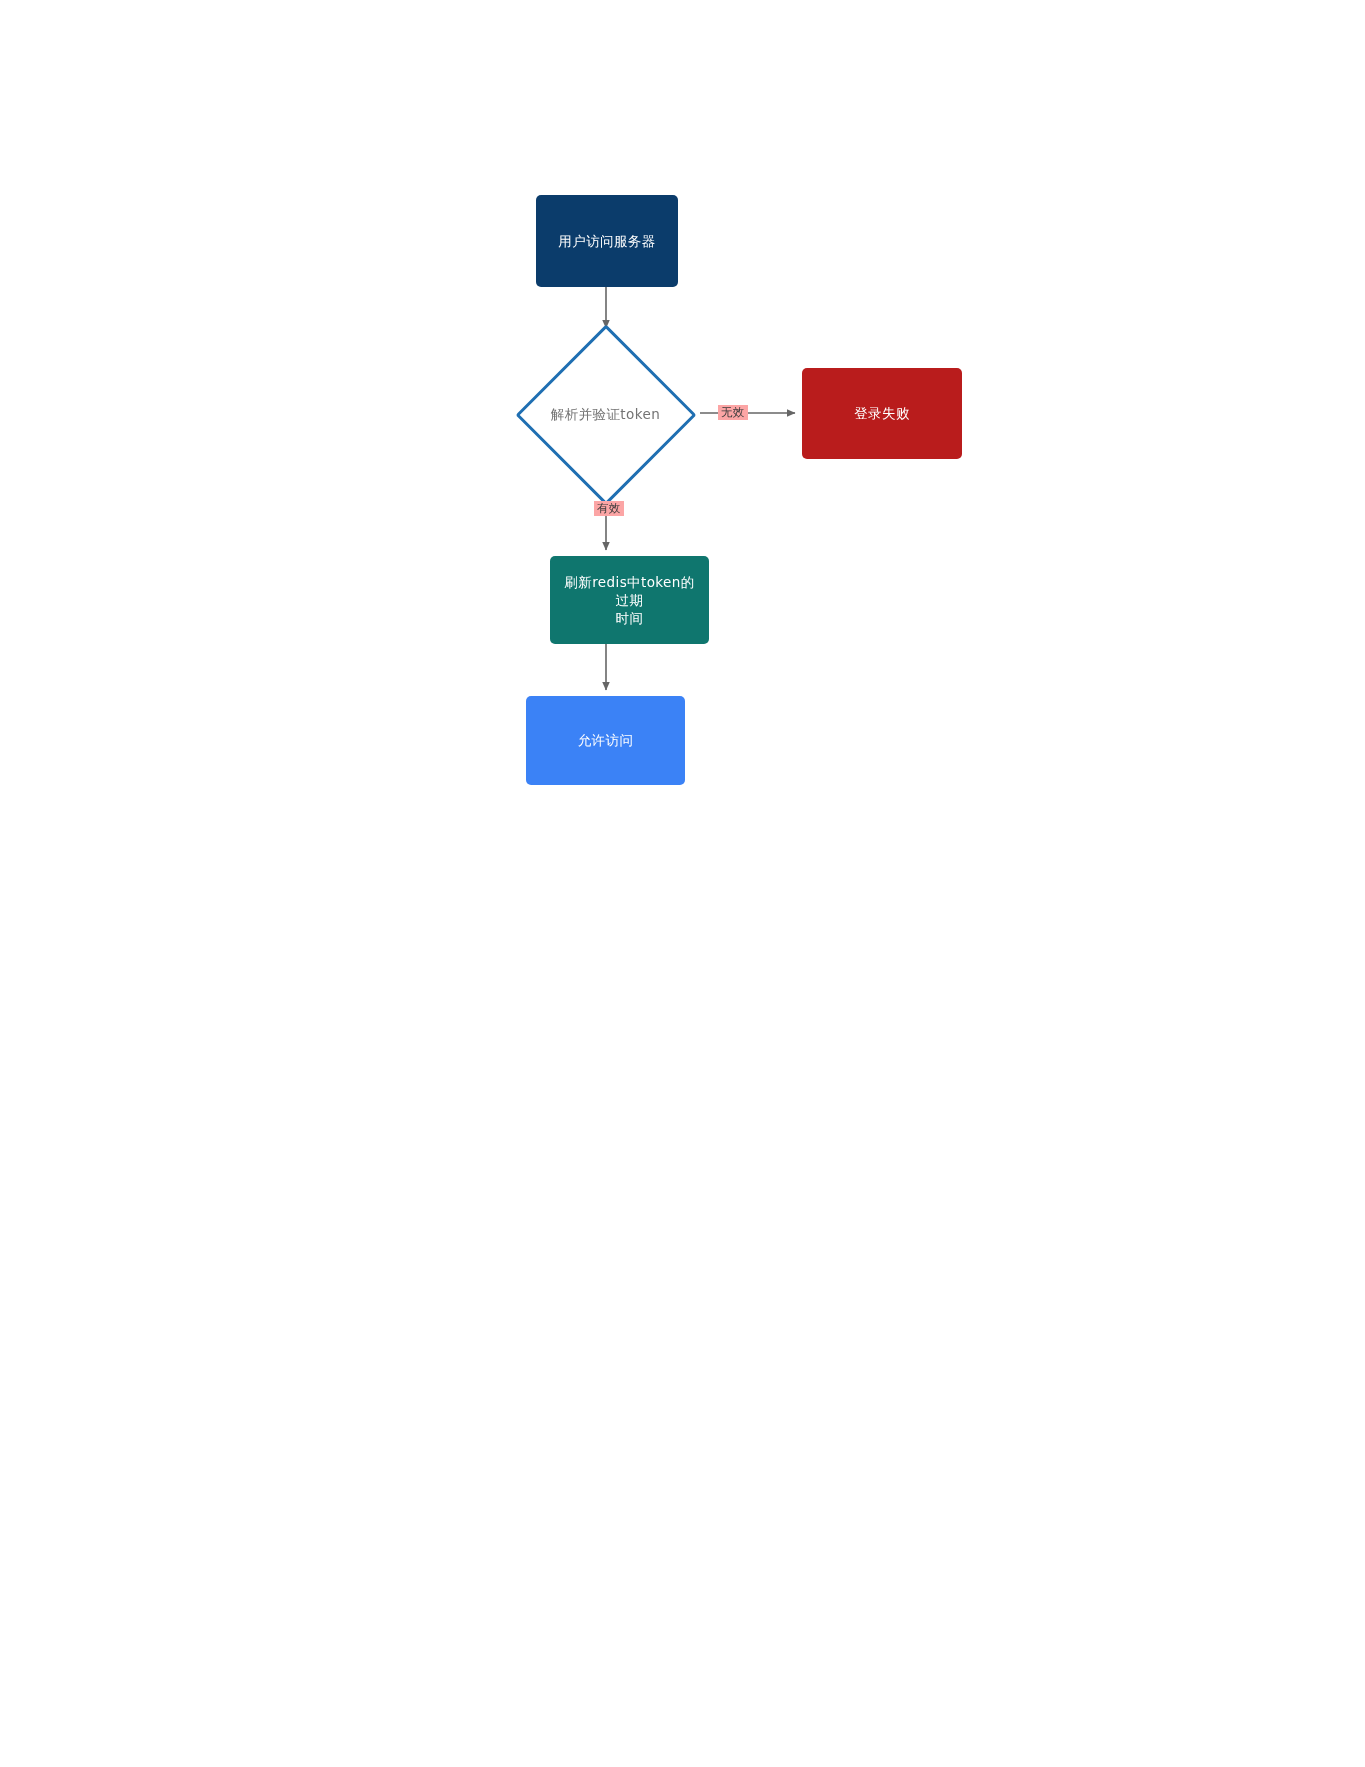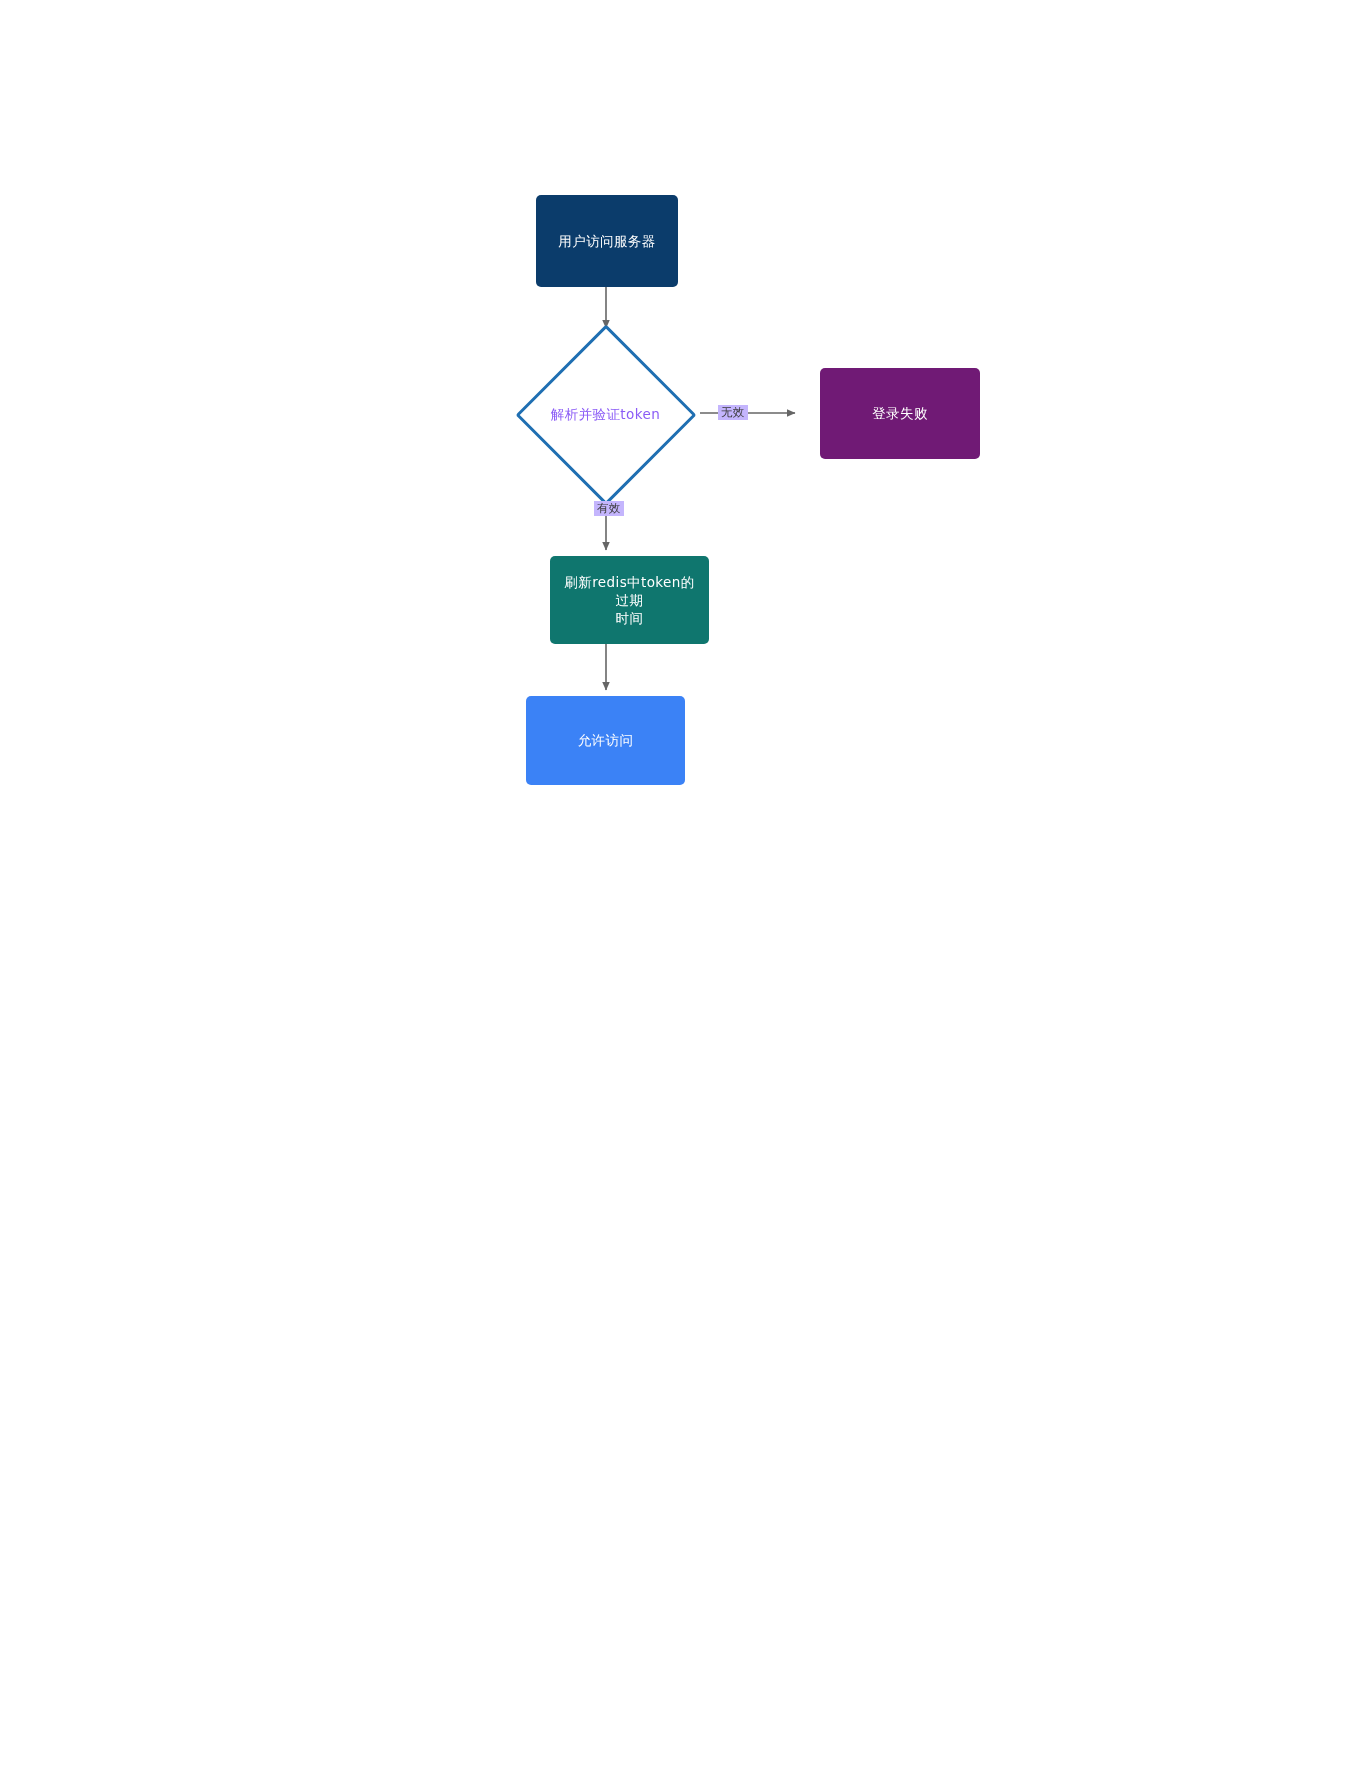--- a/index.html
+++ b/index.html
@@ -72,30 +72,30 @@
     transform: rotate(45deg);
     background: #ffffff;
     border: 3px solid #1f6fb2;
     border-radius: 3px;
     box-sizing: border-box;
   }
   .node-diamond .node-label {
     position: relative;
     z-index: 2;
     font-size: 13.5px;
-    color: #8b5cf6;
+    color: #737373;
     letter-spacing: 0.4px;
     white-space: nowrap;
   }
 
   .edge-label {
     position: absolute;
     font-size: 11.5px;
     color: #3b3b3b;
-    background: #c4b5fd;
+    background: #fca5a5;
     padding: 0 3px;
     letter-spacing: 0.3px;
     white-space: nowrap;
   }
 </style>
 </head>
 <body>
 
 <div id="canvas">
 
@@ -117,21 +117,21 @@
 
   <div class="node node-box" style="left:536px; top:195px; width:142px; height:92px; background:#0b3c6b;">
     <span class="node-label">用户访问服务器</span>
   </div>
 
   <div class="node node-diamond" style="left:513px; top:322px; width:185px; height:185px;">
     <div class="diamond-shape"></div>
     <span class="node-label">解析并验证token</span>
   </div>
 
-  <div class="node node-box" style="left:802px; top:368px; width:160px; height:91px; background:#701a75;margin-left:18px;">
+  <div class="node node-box" style="left:802px; top:368px; width:160px; height:91px; background:#b91c1c;">
     <span class="node-label">登录失败</span>
   </div>
 
   <div class="node node-box" style="left:526px; top:556px; width:159px; height:88px; background:#0f766e;margin-left:24px;">
     <span class="node-label">刷新redis中token的过期
 时间</span>
   </div>
 
   <div class="node node-box" style="left:526px; top:696px; width:159px; height:89px; background:#3b82f6;">
     <span class="node-label">允许访问</span>

